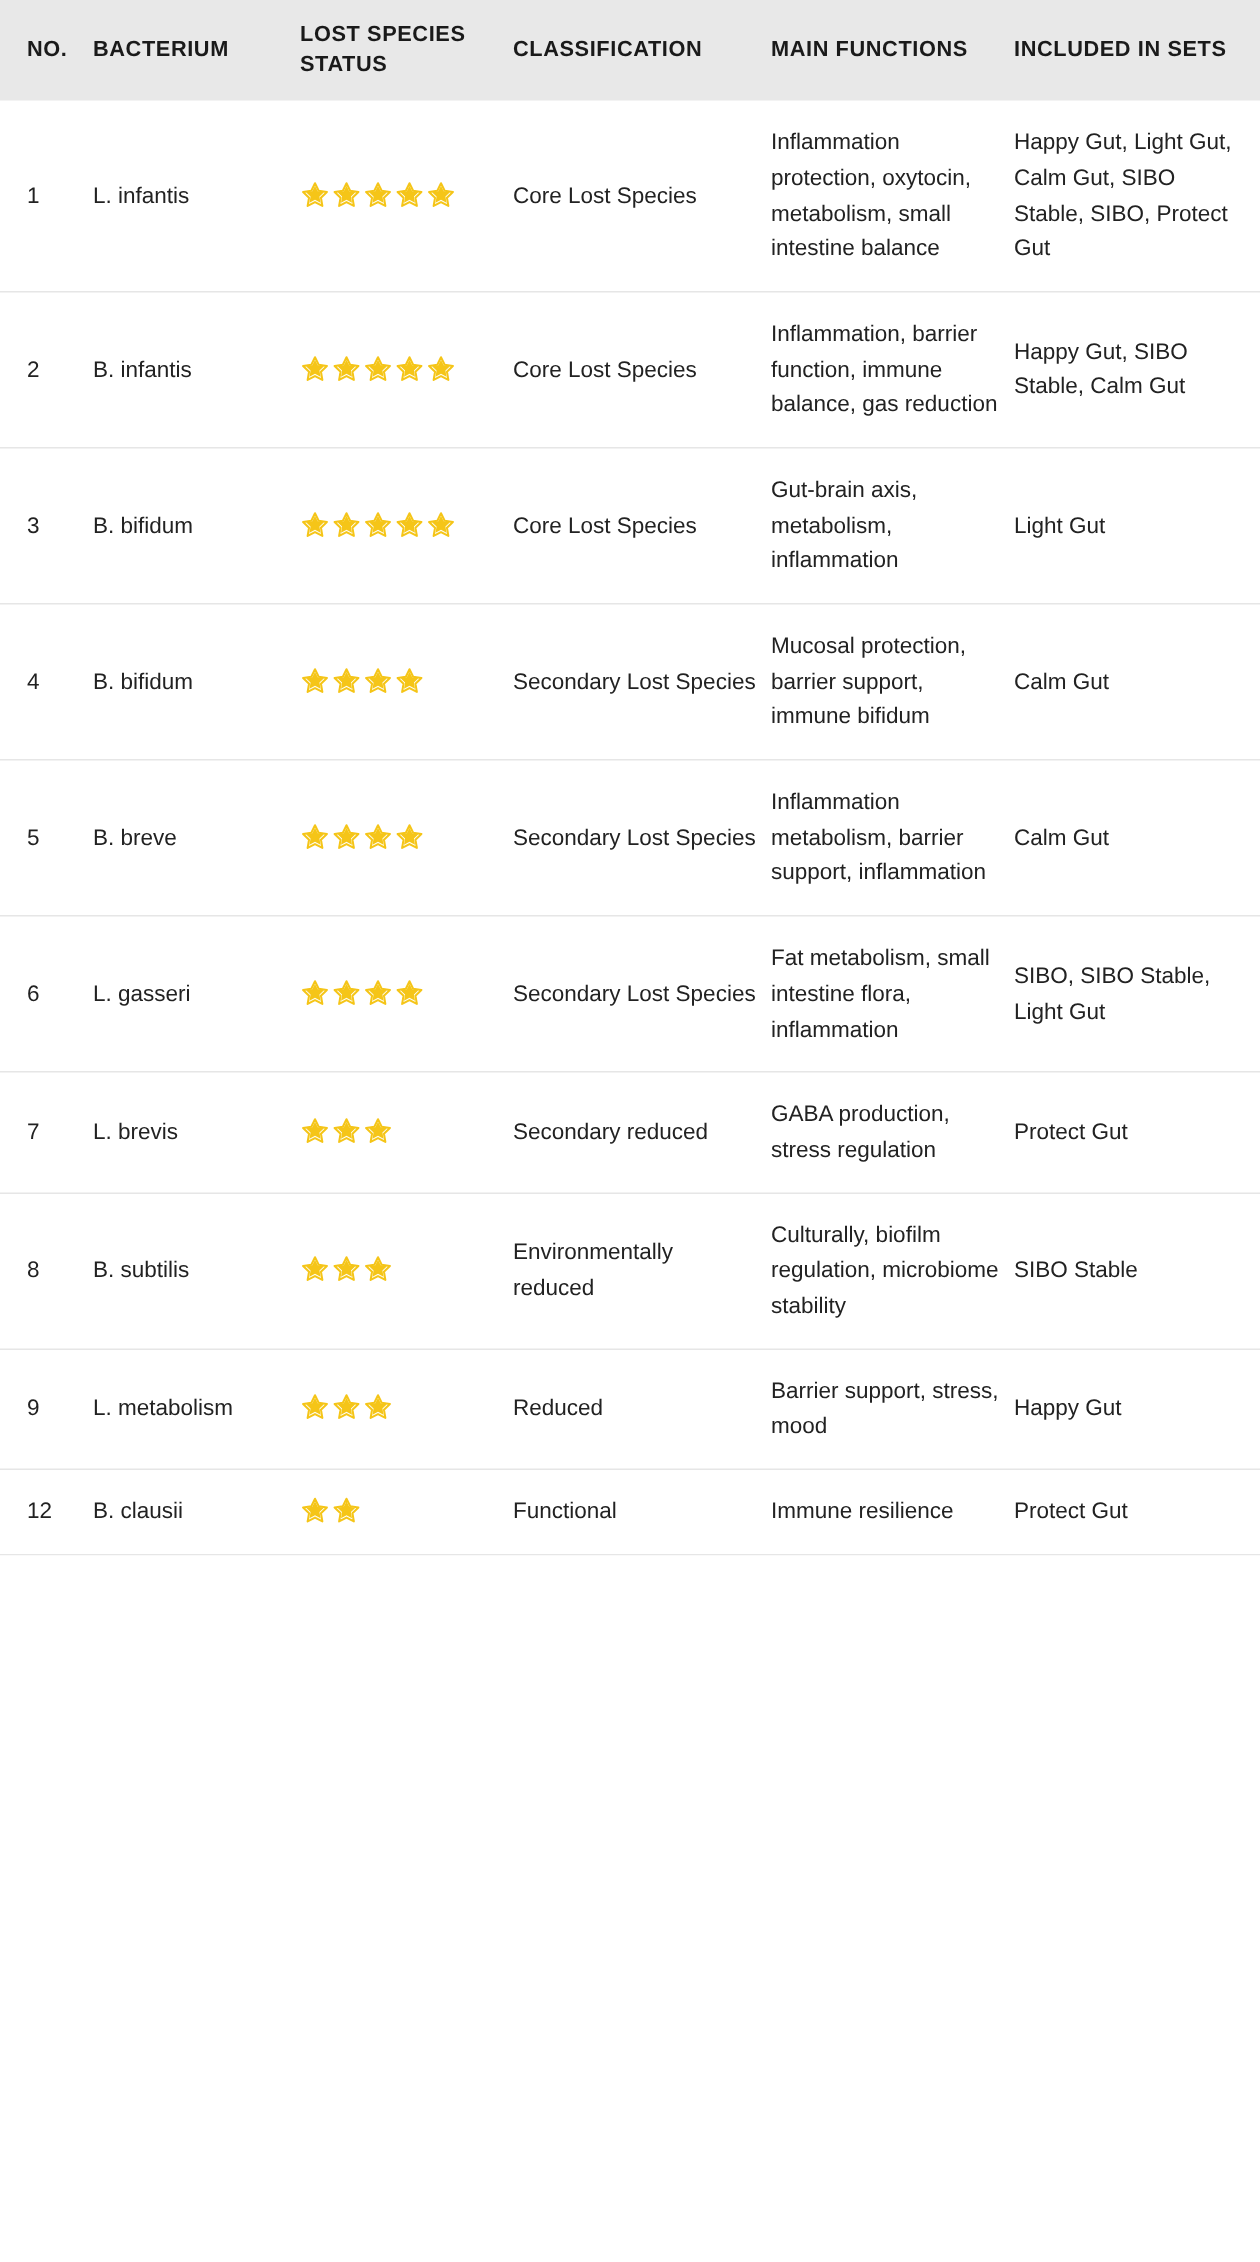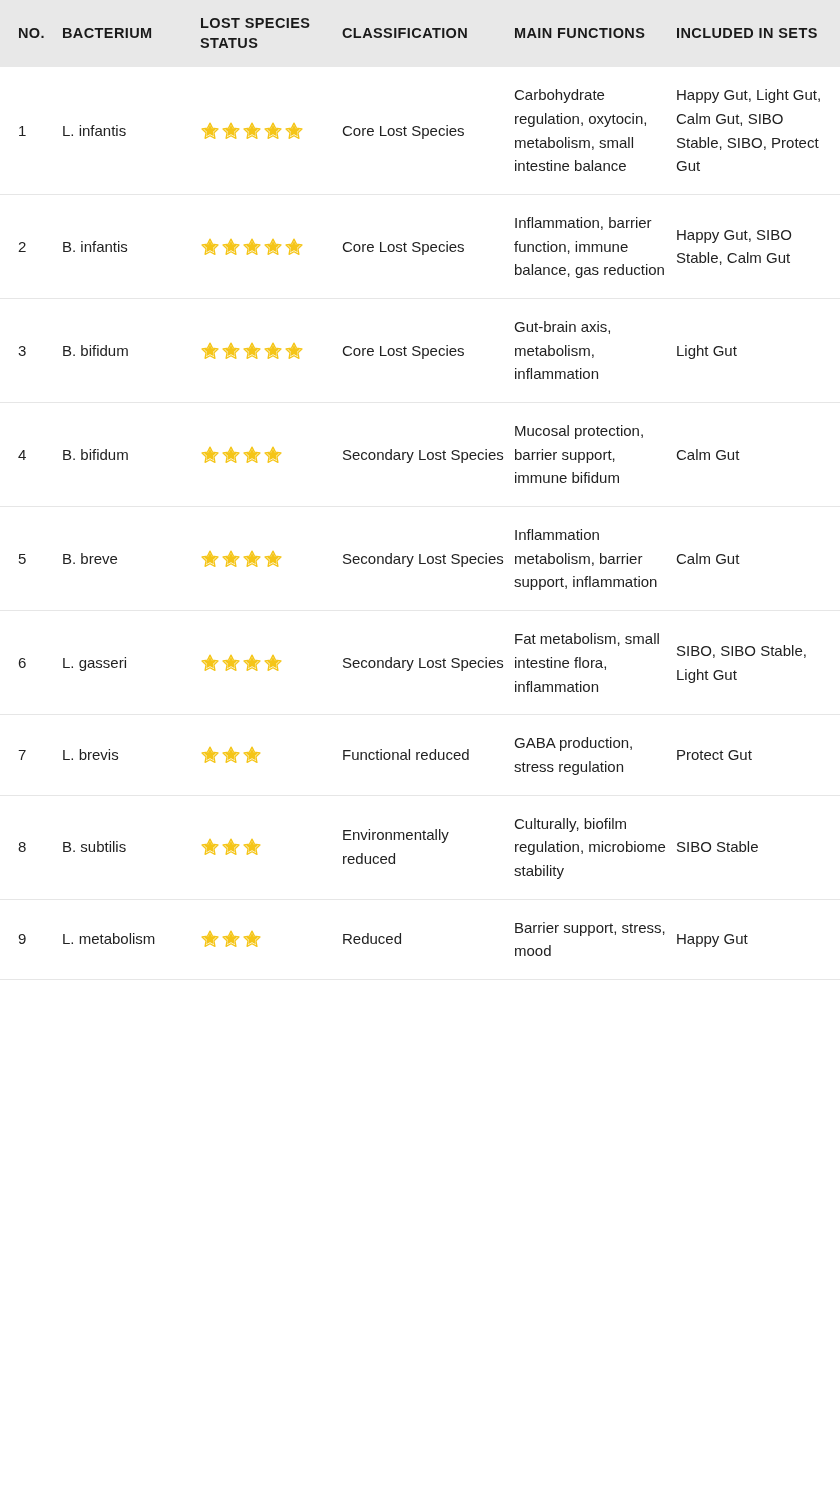--- a/index.html
+++ b/index.html
@@ -102,21 +102,21 @@
                 <path d="M12 2.6l2.95 5.98 6.6.96-4.78 4.66 1.13 6.57L12 17.67 6.1 20.77l1.13-6.57L2.45 9.54l6.6-.96z" fill="#fdfdf5" stroke="#f5c518" stroke-width="1.6" stroke-linejoin="round"></path>
                 <path d="M12 4.6l2.2 4.46 4.92.72-3.56 3.47.84 4.9L12 15.84 7.6 18.15l.84-4.9L4.88 9.78l4.92-.72z" fill="#f5c518"></path>
               </svg><svg width="20" height="20" viewBox="0 0 24 24" aria-hidden="true">
                 <path d="M12 2.6l2.95 5.98 6.6.96-4.78 4.66 1.13 6.57L12 17.67 6.1 20.77l1.13-6.57L2.45 9.54l6.6-.96z" fill="#fdfdf5" stroke="#f5c518" stroke-width="1.6" stroke-linejoin="round"></path>
                 <path d="M12 4.6l2.2 4.46 4.92.72-3.56 3.47.84 4.9L12 15.84 7.6 18.15l.84-4.9L4.88 9.78l4.92-.72z" fill="#f5c518"></path>
               </svg><svg width="20" height="20" viewBox="0 0 24 24" aria-hidden="true">
                 <path d="M12 2.6l2.95 5.98 6.6.96-4.78 4.66 1.13 6.57L12 17.67 6.1 20.77l1.13-6.57L2.45 9.54l6.6-.96z" fill="#fdfdf5" stroke="#f5c518" stroke-width="1.6" stroke-linejoin="round"></path>
                 <path d="M12 4.6l2.2 4.46 4.92.72-3.56 3.47.84 4.9L12 15.84 7.6 18.15l.84-4.9L4.88 9.78l4.92-.72z" fill="#f5c518"></path>
               </svg></span></td>
           <td>Core Lost Species</td>
-          <td>Carbohydrate regulation, oxytocin, metabolism, small intestine balance</td>
+          <td>Inflammation protection, oxytocin, metabolism, small intestine balance</td>
           <td>Happy Gut, Light Gut, Calm Gut, SIBO Stable, SIBO, Protect Gut</td>
         </tr>
         <tr>
           <td class="no-cell">2</td>
           <td>B. infantis</td>
           <td><span class="stars"><svg width="20" height="20" viewBox="0 0 24 24" aria-hidden="true">
                 <path d="M12 2.6l2.95 5.98 6.6.96-4.78 4.66 1.13 6.57L12 17.67 6.1 20.77l1.13-6.57L2.45 9.54l6.6-.96z" fill="#fdfdf5" stroke="#f5c518" stroke-width="1.6" stroke-linejoin="round"></path>
                 <path d="M12 4.6l2.2 4.46 4.92.72-3.56 3.47.84 4.9L12 15.84 7.6 18.15l.84-4.9L4.88 9.78l4.92-.72z" fill="#f5c518"></path>
               </svg><svg width="20" height="20" viewBox="0 0 24 24" aria-hidden="true">
                 <path d="M12 2.6l2.95 5.98 6.6.96-4.78 4.66 1.13 6.57L12 17.67 6.1 20.77l1.13-6.57L2.45 9.54l6.6-.96z" fill="#fdfdf5" stroke="#f5c518" stroke-width="1.6" stroke-linejoin="round"></path>
@@ -224,21 +224,21 @@
           <td><span class="stars"><svg width="20" height="20" viewBox="0 0 24 24" aria-hidden="true">
                 <path d="M12 2.6l2.95 5.98 6.6.96-4.78 4.66 1.13 6.57L12 17.67 6.1 20.77l1.13-6.57L2.45 9.54l6.6-.96z" fill="#fdfdf5" stroke="#f5c518" stroke-width="1.6" stroke-linejoin="round"></path>
                 <path d="M12 4.6l2.2 4.46 4.92.72-3.56 3.47.84 4.9L12 15.84 7.6 18.15l.84-4.9L4.88 9.78l4.92-.72z" fill="#f5c518"></path>
               </svg><svg width="20" height="20" viewBox="0 0 24 24" aria-hidden="true">
                 <path d="M12 2.6l2.95 5.98 6.6.96-4.78 4.66 1.13 6.57L12 17.67 6.1 20.77l1.13-6.57L2.45 9.54l6.6-.96z" fill="#fdfdf5" stroke="#f5c518" stroke-width="1.6" stroke-linejoin="round"></path>
                 <path d="M12 4.6l2.2 4.46 4.92.72-3.56 3.47.84 4.9L12 15.84 7.6 18.15l.84-4.9L4.88 9.78l4.92-.72z" fill="#f5c518"></path>
               </svg><svg width="20" height="20" viewBox="0 0 24 24" aria-hidden="true">
                 <path d="M12 2.6l2.95 5.98 6.6.96-4.78 4.66 1.13 6.57L12 17.67 6.1 20.77l1.13-6.57L2.45 9.54l6.6-.96z" fill="#fdfdf5" stroke="#f5c518" stroke-width="1.6" stroke-linejoin="round"></path>
                 <path d="M12 4.6l2.2 4.46 4.92.72-3.56 3.47.84 4.9L12 15.84 7.6 18.15l.84-4.9L4.88 9.78l4.92-.72z" fill="#f5c518"></path>
               </svg></span></td>
-          <td>Functional reduced</td>
+          <td>Secondary reduced</td>
           <td>GABA production, stress regulation</td>
           <td>Protect Gut</td>
         </tr>
         <tr>
           <td class="no-cell">8</td>
           <td>B. subtilis</td>
           <td><span class="stars"><svg width="20" height="20" viewBox="0 0 24 24" aria-hidden="true">
                 <path d="M12 2.6l2.95 5.98 6.6.96-4.78 4.66 1.13 6.57L12 17.67 6.1 20.77l1.13-6.57L2.45 9.54l6.6-.96z" fill="#fdfdf5" stroke="#f5c518" stroke-width="1.6" stroke-linejoin="round"></path>
                 <path d="M12 4.6l2.2 4.46 4.92.72-3.56 3.47.84 4.9L12 15.84 7.6 18.15l.84-4.9L4.88 9.78l4.92-.72z" fill="#f5c518"></path>
               </svg><svg width="20" height="20" viewBox="0 0 24 24" aria-hidden="true">
@@ -261,16 +261,30 @@
               </svg><svg width="20" height="20" viewBox="0 0 24 24" aria-hidden="true">
                 <path d="M12 2.6l2.95 5.98 6.6.96-4.78 4.66 1.13 6.57L12 17.67 6.1 20.77l1.13-6.57L2.45 9.54l6.6-.96z" fill="#fdfdf5" stroke="#f5c518" stroke-width="1.6" stroke-linejoin="round"></path>
                 <path d="M12 4.6l2.2 4.46 4.92.72-3.56 3.47.84 4.9L12 15.84 7.6 18.15l.84-4.9L4.88 9.78l4.92-.72z" fill="#f5c518"></path>
               </svg><svg width="20" height="20" viewBox="0 0 24 24" aria-hidden="true">
                 <path d="M12 2.6l2.95 5.98 6.6.96-4.78 4.66 1.13 6.57L12 17.67 6.1 20.77l1.13-6.57L2.45 9.54l6.6-.96z" fill="#fdfdf5" stroke="#f5c518" stroke-width="1.6" stroke-linejoin="round"></path>
                 <path d="M12 4.6l2.2 4.46 4.92.72-3.56 3.47.84 4.9L12 15.84 7.6 18.15l.84-4.9L4.88 9.78l4.92-.72z" fill="#f5c518"></path>
               </svg></span></td>
           <td>Reduced</td>
           <td>Barrier support, stress, mood</td>
           <td>Happy Gut</td>
+        </tr>
+        <tr>
+          <td class="no-cell">12</td>
+          <td>B. clausii</td>
+          <td><span class="stars"><svg width="20" height="20" viewBox="0 0 24 24" aria-hidden="true">
+                <path d="M12 2.6l2.95 5.98 6.6.96-4.78 4.66 1.13 6.57L12 17.67 6.1 20.77l1.13-6.57L2.45 9.54l6.6-.96z" fill="#fdfdf5" stroke="#f5c518" stroke-width="1.6" stroke-linejoin="round"></path>
+                <path d="M12 4.6l2.2 4.46 4.92.72-3.56 3.47.84 4.9L12 15.84 7.6 18.15l.84-4.9L4.88 9.78l4.92-.72z" fill="#f5c518"></path>
+              </svg><svg width="20" height="20" viewBox="0 0 24 24" aria-hidden="true">
+                <path d="M12 2.6l2.95 5.98 6.6.96-4.78 4.66 1.13 6.57L12 17.67 6.1 20.77l1.13-6.57L2.45 9.54l6.6-.96z" fill="#fdfdf5" stroke="#f5c518" stroke-width="1.6" stroke-linejoin="round"></path>
+                <path d="M12 4.6l2.2 4.46 4.92.72-3.56 3.47.84 4.9L12 15.84 7.6 18.15l.84-4.9L4.88 9.78l4.92-.72z" fill="#f5c518"></path>
+              </svg></span></td>
+          <td>Functional</td>
+          <td>Immune resilience</td>
+          <td>Protect Gut</td>
         </tr>
       </tbody>
   </table>
 </div>
 
 </body></html>

